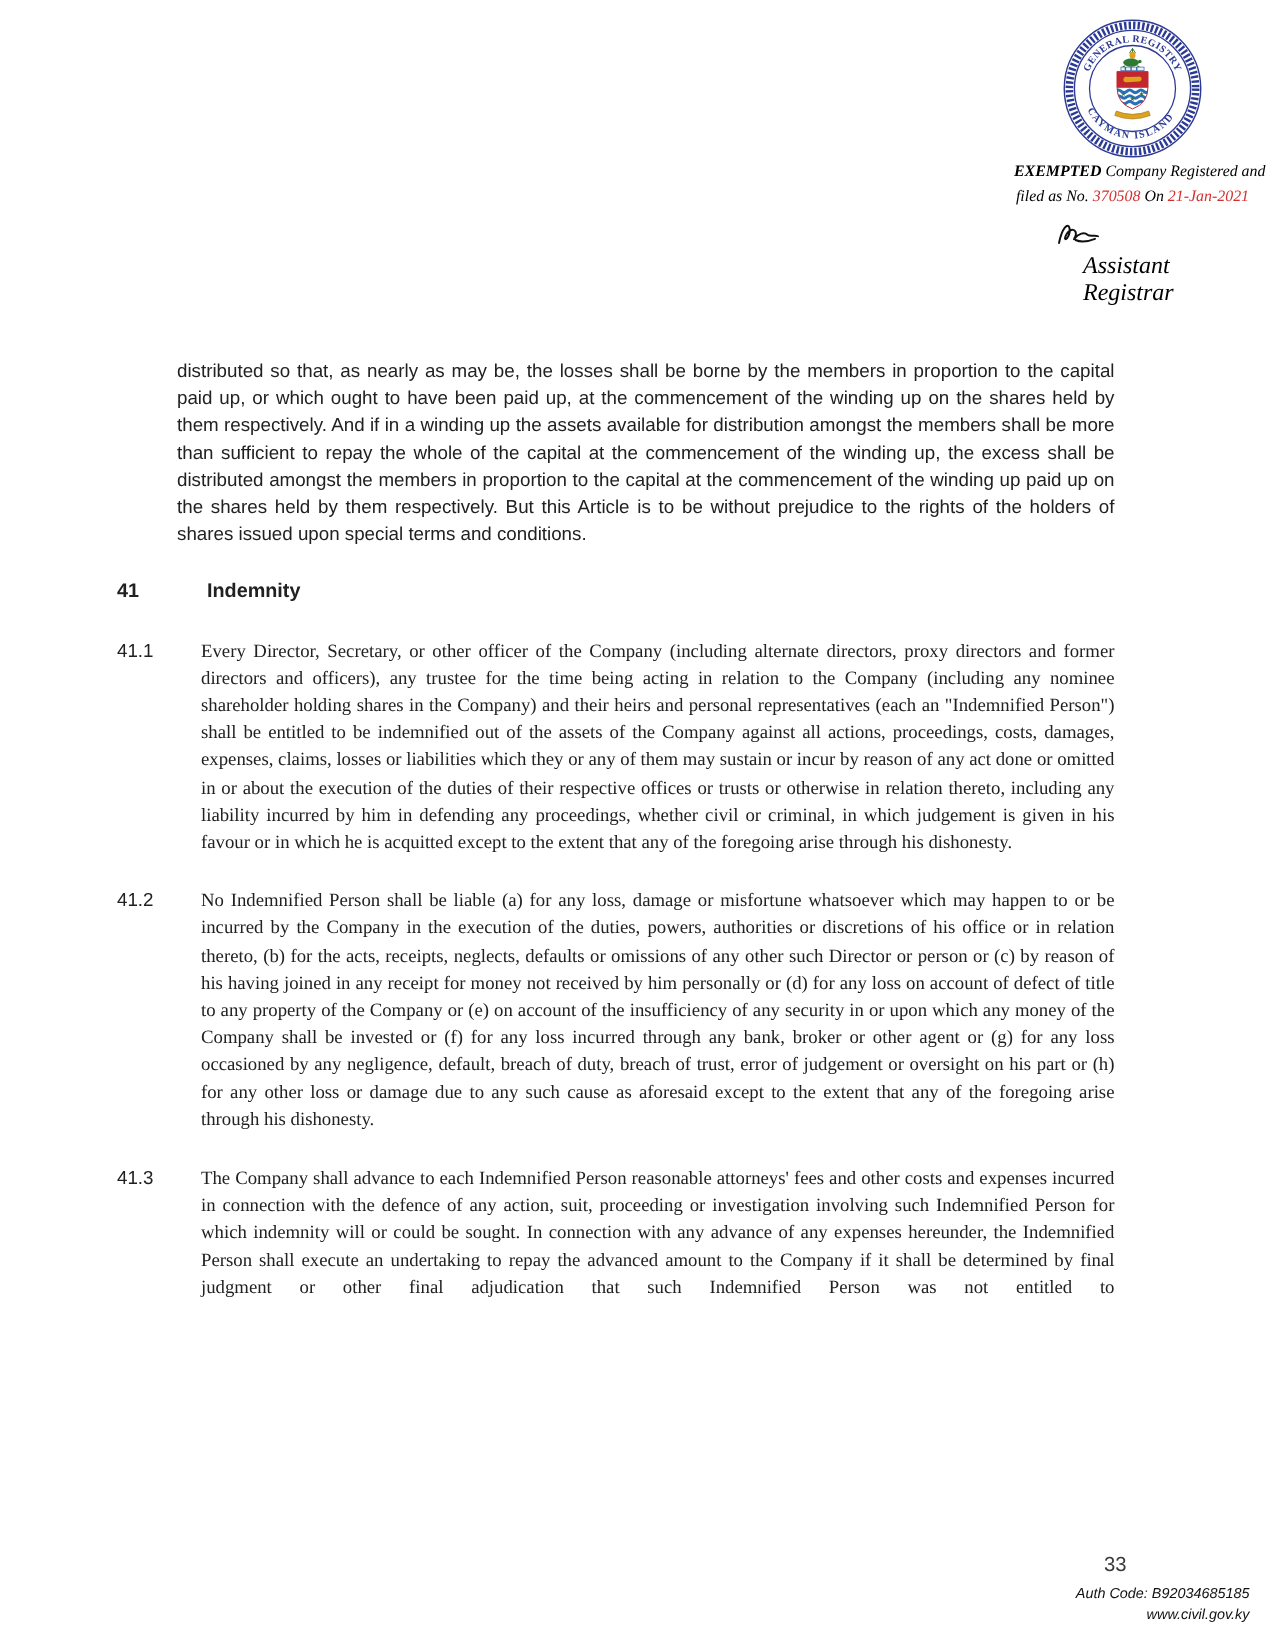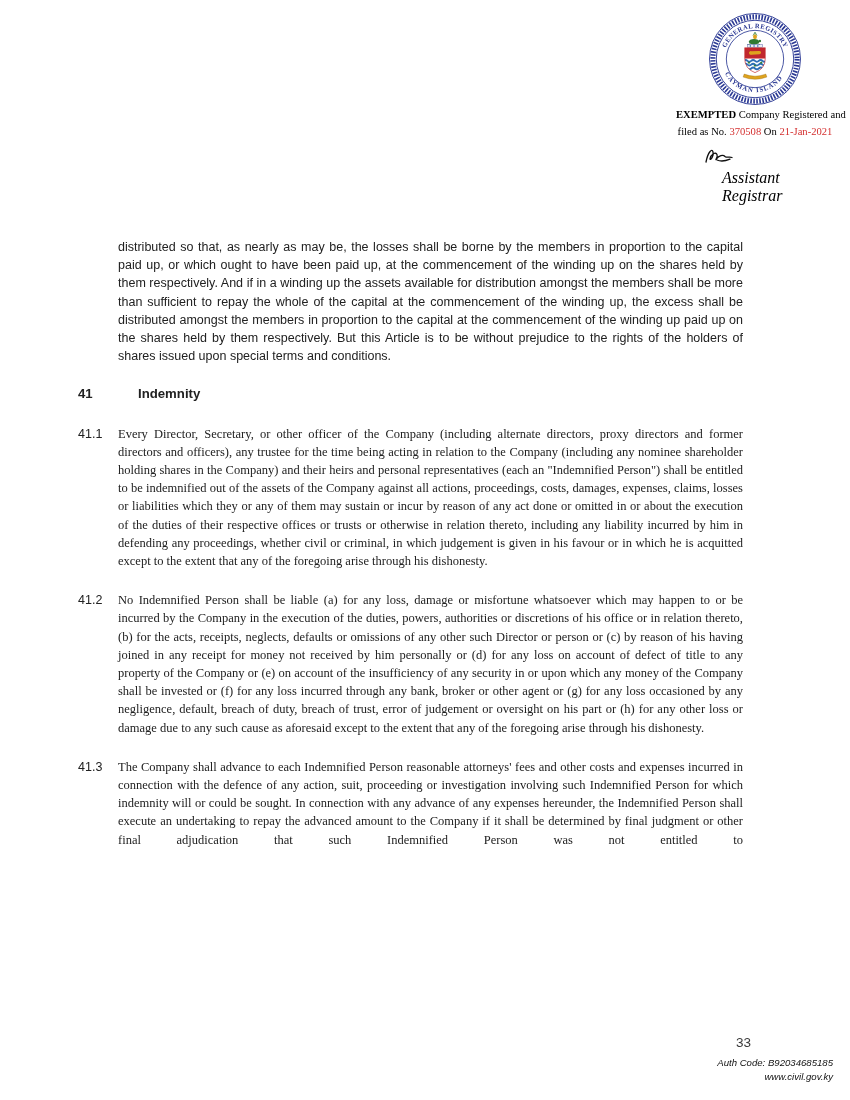--- a/index.html
+++ b/index.html
@@ -17,20 +17,21 @@
   .registry-stamp {
     position: absolute;
     top: 12px;
     left: 676px;
     width: 158px;
     text-align: center;
   }
   .seal-wrap { line-height: 0; }
   .stamp-line {
     font-family: "Liberation Serif", serif;
+    font-style: italic;
     font-size: 10.6px;
     line-height: 17px;
     color: #000000;
     white-space: nowrap;
   }
   .stamp-line .bold { font-weight: bold; }
   .stamp-red { color: #d42f2f; }
   .signature-wrap {
     margin: 6px 0 0 28px;
     text-align: left;
@@ -62,20 +63,21 @@
     display: flex;
     font-weight: bold;
     font-size: 13.2px;
     margin: 0 0 21px 0;
     gap: 20px;
   }
   .section-heading .num { width: 40px; flex: none; }
   .clause {
     display: flex;
     margin: 0 0 21px 0;
+    gap: 16px;
   }
   .clause .num { width: 40px; flex: none; }
   .clause .txt { flex: 1; text-align: justify; font-family: Liberation Serif, serif; }
   .clause .txt.justify-last { text-align-last: justify; }
 
   
   .page-number {
     position: absolute;
     top: 1035px;
     left: 736px;

